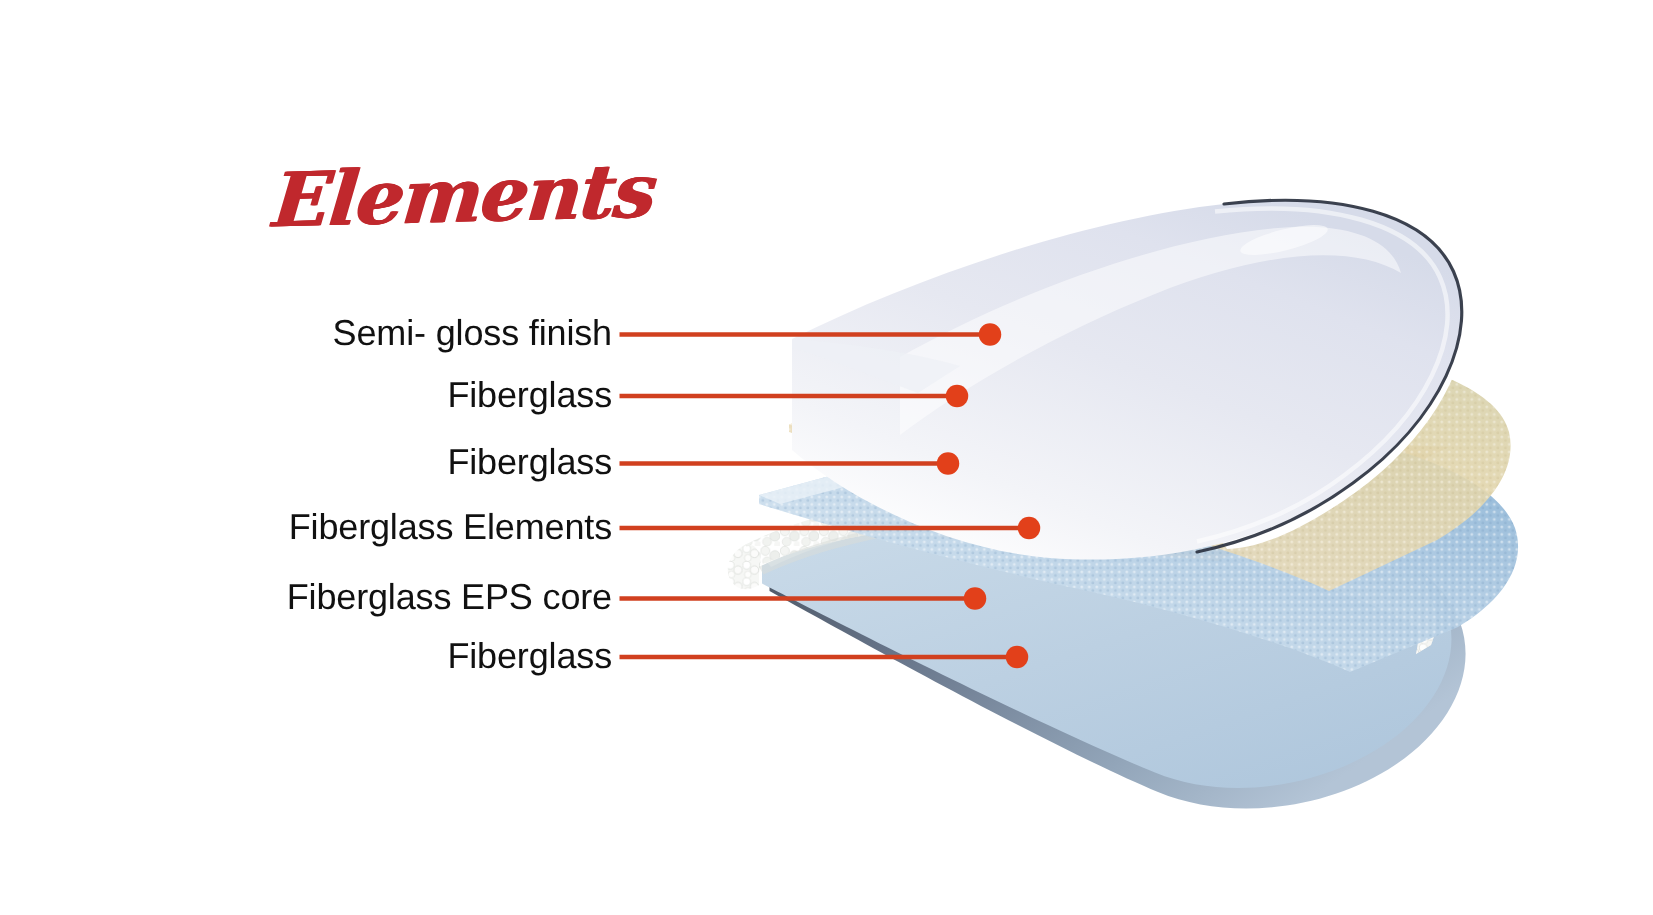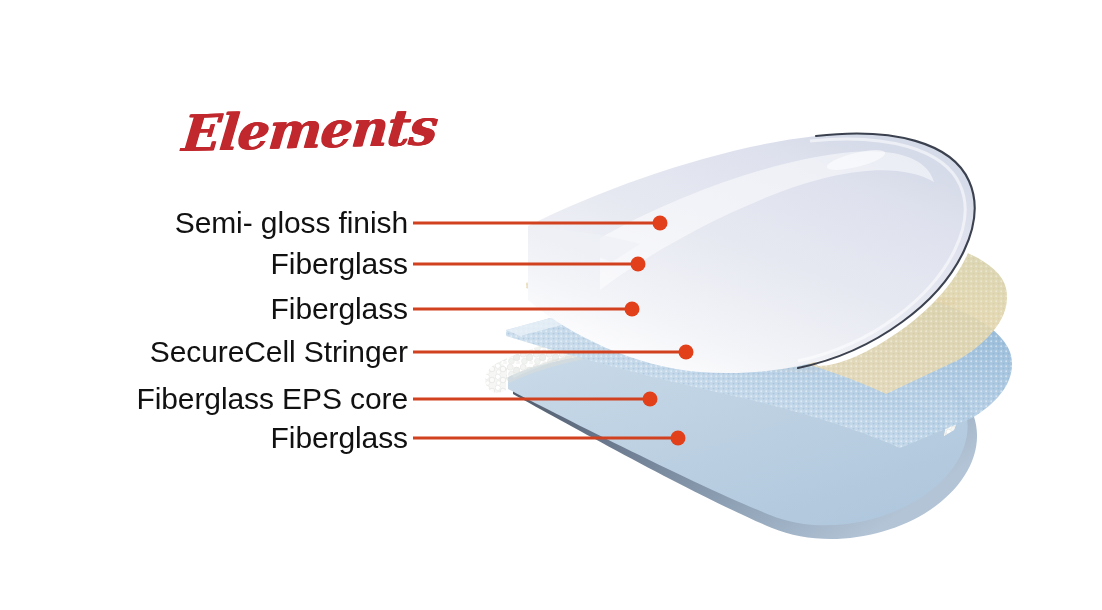--- a/index.html
+++ b/index.html
@@ -18,21 +18,21 @@
     transform:skewX(-7deg) rotate(-1.5deg);
     transform-origin:left bottom;
     white-space:nowrap;
     text-shadow:0.6px 0 0 #c0282d, -0.6px 0 0 #c0282d;
   }
 
   
   .labels{position:absolute;left:0;top:0;width:408px;height:610px;}
   .lbl{
     position:absolute;right:0;
-    font-size:30px;color:#111111;
+    font-size:24px;color:#111111;
     white-space:nowrap;
     letter-spacing:-0.1px;
     transform:translateY(-50%);
   }
 
   
   .leaders{position:absolute;left:0;top:0;width:1102px;height:610px;}
 
   
   .board{position:absolute;left:0;top:0;width:1102px;height:610px;}
@@ -298,18 +298,18 @@
     <g>
       <line x1="413" y1="438" x2="678" y2="438" stroke="#d1401f" stroke-width="3"></line>
       <circle cx="678" cy="438" r="7.5" fill="#e2401a"></circle>
     </g>
   </svg>
 
   <div class="labels">
     <div class="lbl" style="top:223px">Semi- gloss finish</div>
     <div class="lbl" style="top:264px">Fiberglass</div>
     <div class="lbl" style="top:309px">Fiberglass</div>
-    <div class="lbl" style="top:352px">SecureCell Stringer</div>
+    <div class="lbl" style="top:352px">Fiberglass Elements</div>
     <div class="lbl" style="top:399px">Fiberglass EPS core</div>
     <div class="lbl" style="top:438px">Fiberglass</div>
   </div>
 
 </div>
 
 </body></html>

